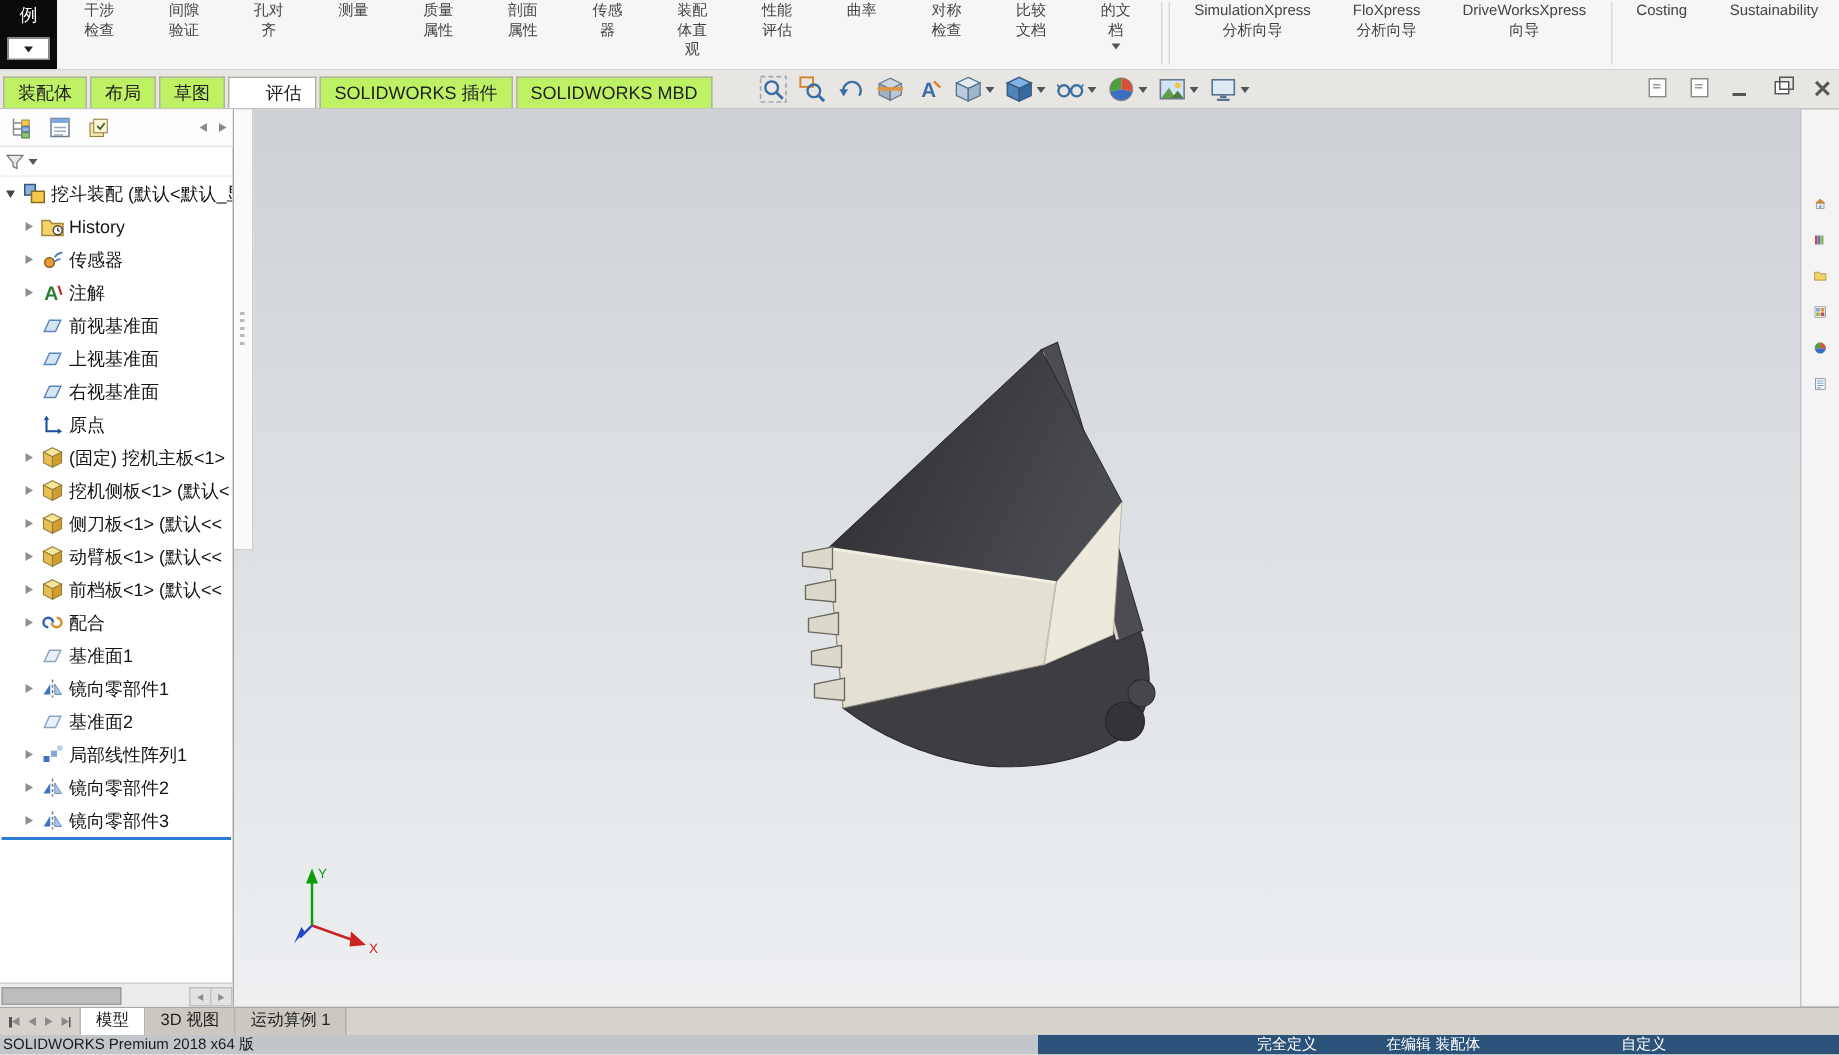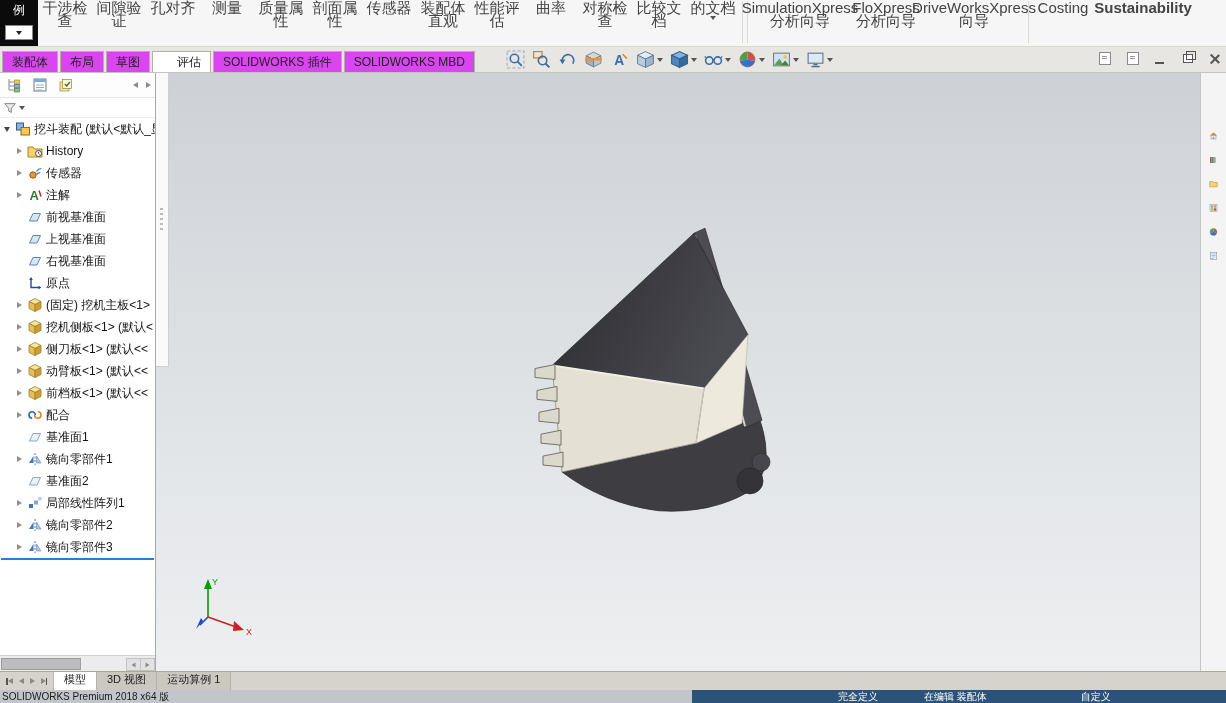--- a/index.html
+++ b/index.html
@@ -5,34 +5,34 @@
   html,body{margin:0;padding:0;}
   body{width:1226px;height:703px;overflow:hidden;background:#e9e9e9;
        font-family:"Liberation Sans","DejaVu Sans",sans-serif;font-size:12px;color:#222;}
   #app{width:1226px;height:703px;display:flex;flex-direction:column;}
 
   
   #ribbon{height:46px;background:#f6f6f6;border-bottom:1px solid #d7d5d2;display:flex;align-items:flex-start;flex:none;}
   .corner{width:38px;height:46px;background:#0b0b0b;color:#fff;display:flex;flex-direction:column;align-items:center;flex:none;}
   .corner-label{font-size:12px;margin-top:2px;}
   .corner-drop{margin-top:6px;width:26px;height:13px;background:#fff;border:1px solid #888;display:flex;align-items:center;justify-content:center;}
-  .ritem{display:flex;flex-direction:column;align-items:center;text-align:center;font-size:15px;line-height:13px;
-         color:#444;padding:1px 3px;margin:0 1px;cursor:default;}
+  .ritem{display:flex;flex-direction:column;align-items:center;text-align:center;font-size:10px;line-height:13px;
+         color:#444;padding:1px 13px;margin:0 1px;cursor:default;}
   .ritem.cjk{width:46px;}
   .ritem.w84{width:84px;} .ritem.w92{width:92px;} .ritem.w64{width:64px;}
-  .ritem.w96{width:96px;} .ritem.w56{width:56px;} .ritem.w88{width:88px;font-weight:bold;}
+  .ritem.w96{width:96px;} .ritem.w56{width:56px;} .ritem.w88{width:88px;}
   .ritem.disabled{color:#9aa0a6;}
   .rsep{width:1px;height:42px;background:#dcdad6;margin:1px 2px;flex:none;}
   .caret{width:0;height:0;border-left:3.5px solid transparent;border-right:3.5px solid transparent;border-top:4px solid #555;}
   .corner-drop .caret{border-top-color:#222;}
   .ritem .caret{margin-top:2px;}
 
   
   #tabrow{height:25px;background:#e8e6e2;border-bottom:1px solid #c6c4c0;position:relative;display:flex;align-items:flex-end;flex:none;}
-  .cm-tab{height:20px;display:flex;align-items:center;padding:0 9px;font-size:12px;background:#d946ef;
+  .cm-tab{height:20px;display:flex;align-items:center;padding:0 9px;font-size:12px;background:#bef264;
           border:1px solid #b3b0a8;border-bottom:none;margin-right:2px;cursor:pointer;}
   .cm-tab:first-child{margin-left:2px;}
   .cm-tab.active{background:#ffffff;padding-left:24px;}
   .headsup{position:absolute;left:505px;top:2px;display:flex;align-items:center;gap:5px;}
   .hbtn{border:none;background:transparent;padding:1px;display:flex;align-items:center;gap:2px;cursor:pointer;}
   .hico{width:19px;height:19px;}
   .winctl{position:absolute;right:6px;top:5px;display:flex;align-items:center;gap:16px;}
   .ic-page{width:10px;height:11px;border:1px solid #8a8a8a;background:#fff;position:relative;}
   .ic-page::after{content:"";position:absolute;left:2px;top:3px;width:5px;height:1px;background:#9a9a9a;box-shadow:0 2px 0 #9a9a9a;}
   .ic-min{width:9px;height:2px;background:#555;margin-top:8px;}

